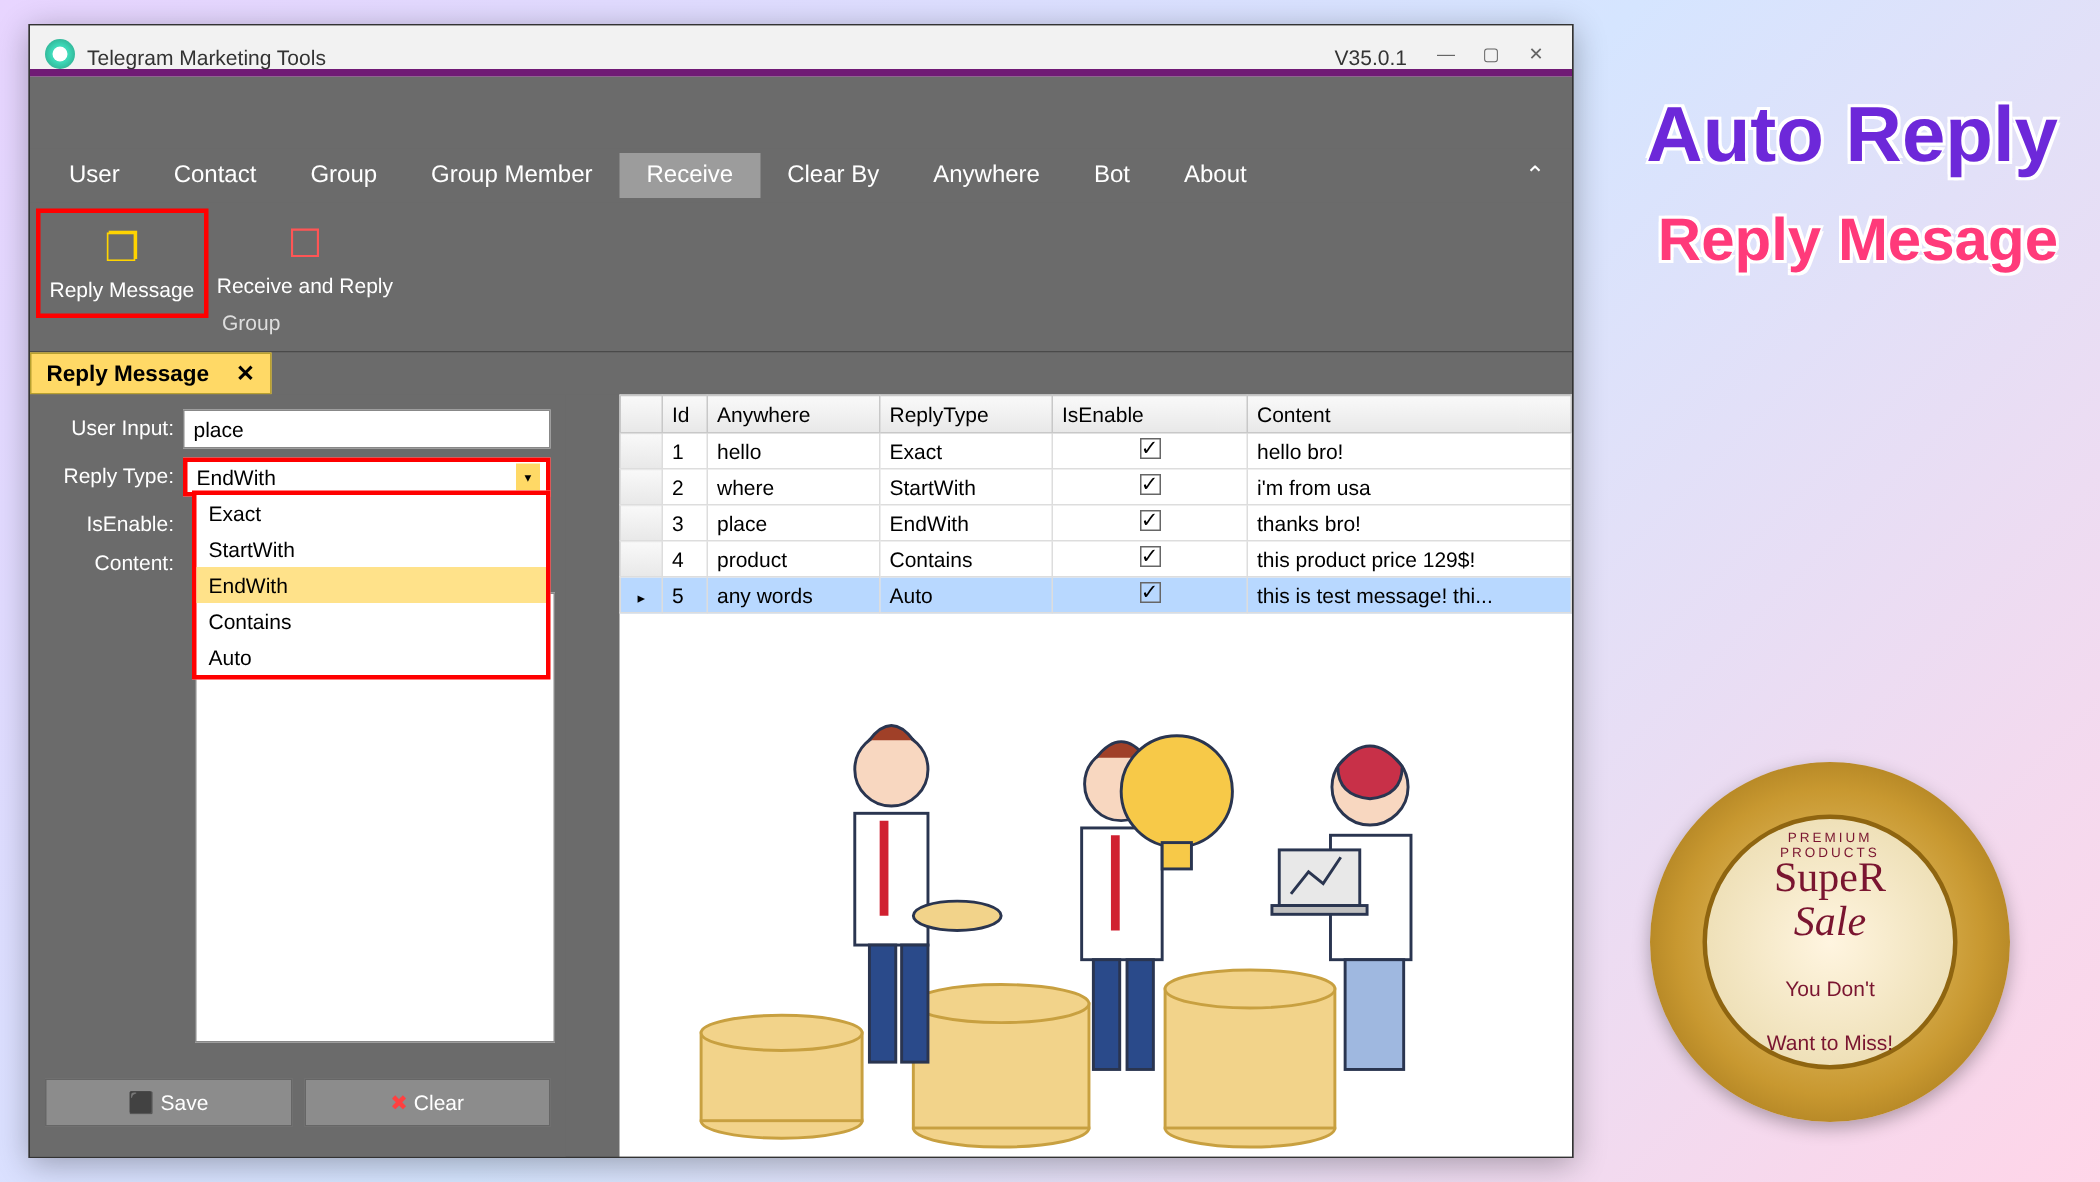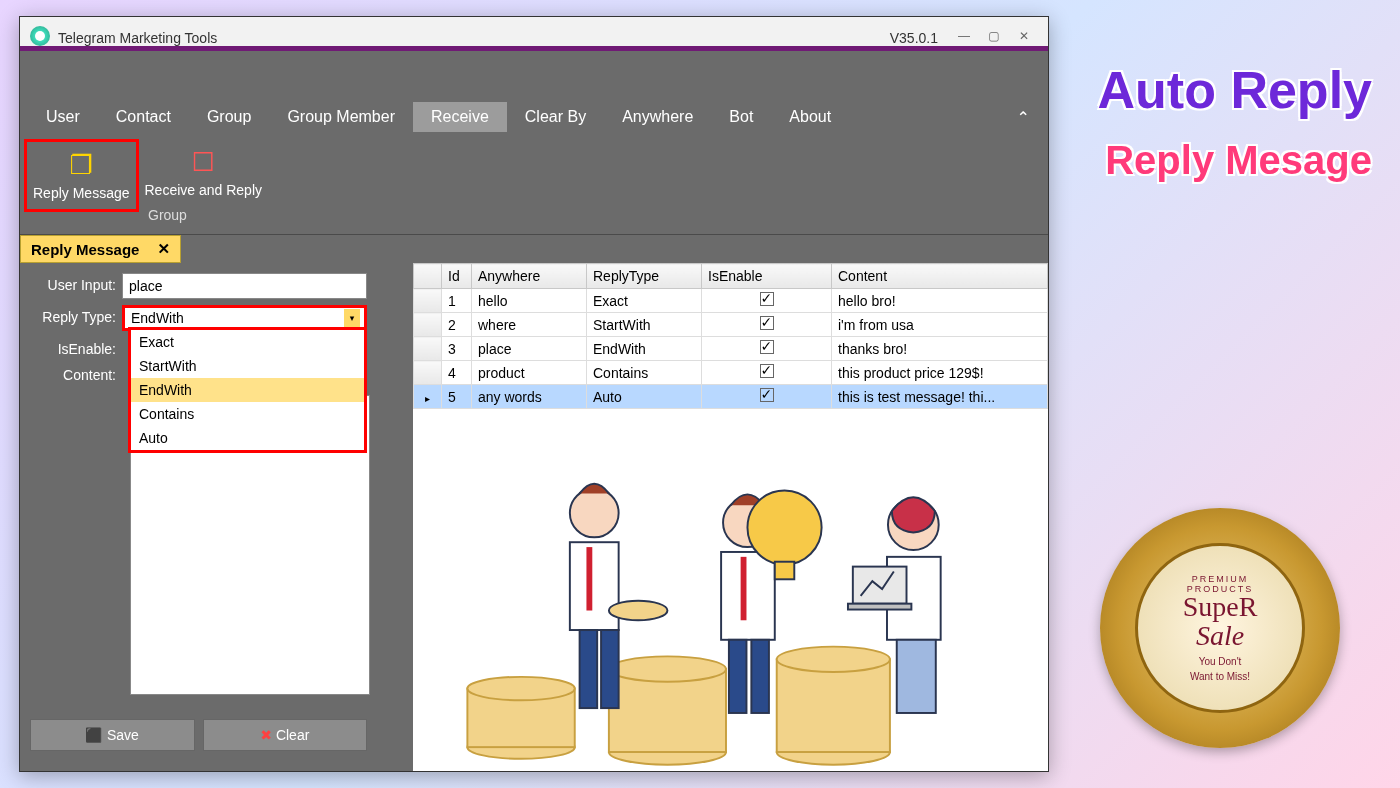--- a/index.html
+++ b/index.html
@@ -151,21 +151,21 @@
 .seal-inner {
   width: 170px; height: 170px; border-radius: 50%;
   background: radial-gradient(circle, #fff5e0 0%, #e8d8a8 100%);
   border: 3px solid #8f6510;
   display: flex; flex-direction: column; align-items: center; justify-content: center;
   color: #7a1530; text-align: right;
 }
 .seal-inner .p1 { font-size: 9px; letter-spacing: 2px; }
 .seal-inner .p2 { font-size: 28px; font-family: cursive; line-height: 0.9; }
 .seal-inner .p3 { font-size: 28px; font-family: cursive; font-style: italic; }
-.seal-inner .p4 { font-size: 10px; margin-top: 4px; }
+.seal-inner .p4 { font-size: 14px; margin-top: 20px; }
 </style>
 </head>
 <body>
 
 <div class="app-window">
   <div class="title-bar">
     <div class="app-icon"></div>
     <div class="title">Telegram Marketing Tools</div>
     <div class="spacer"></div>
     <div class="version">V35.0.1</div>

